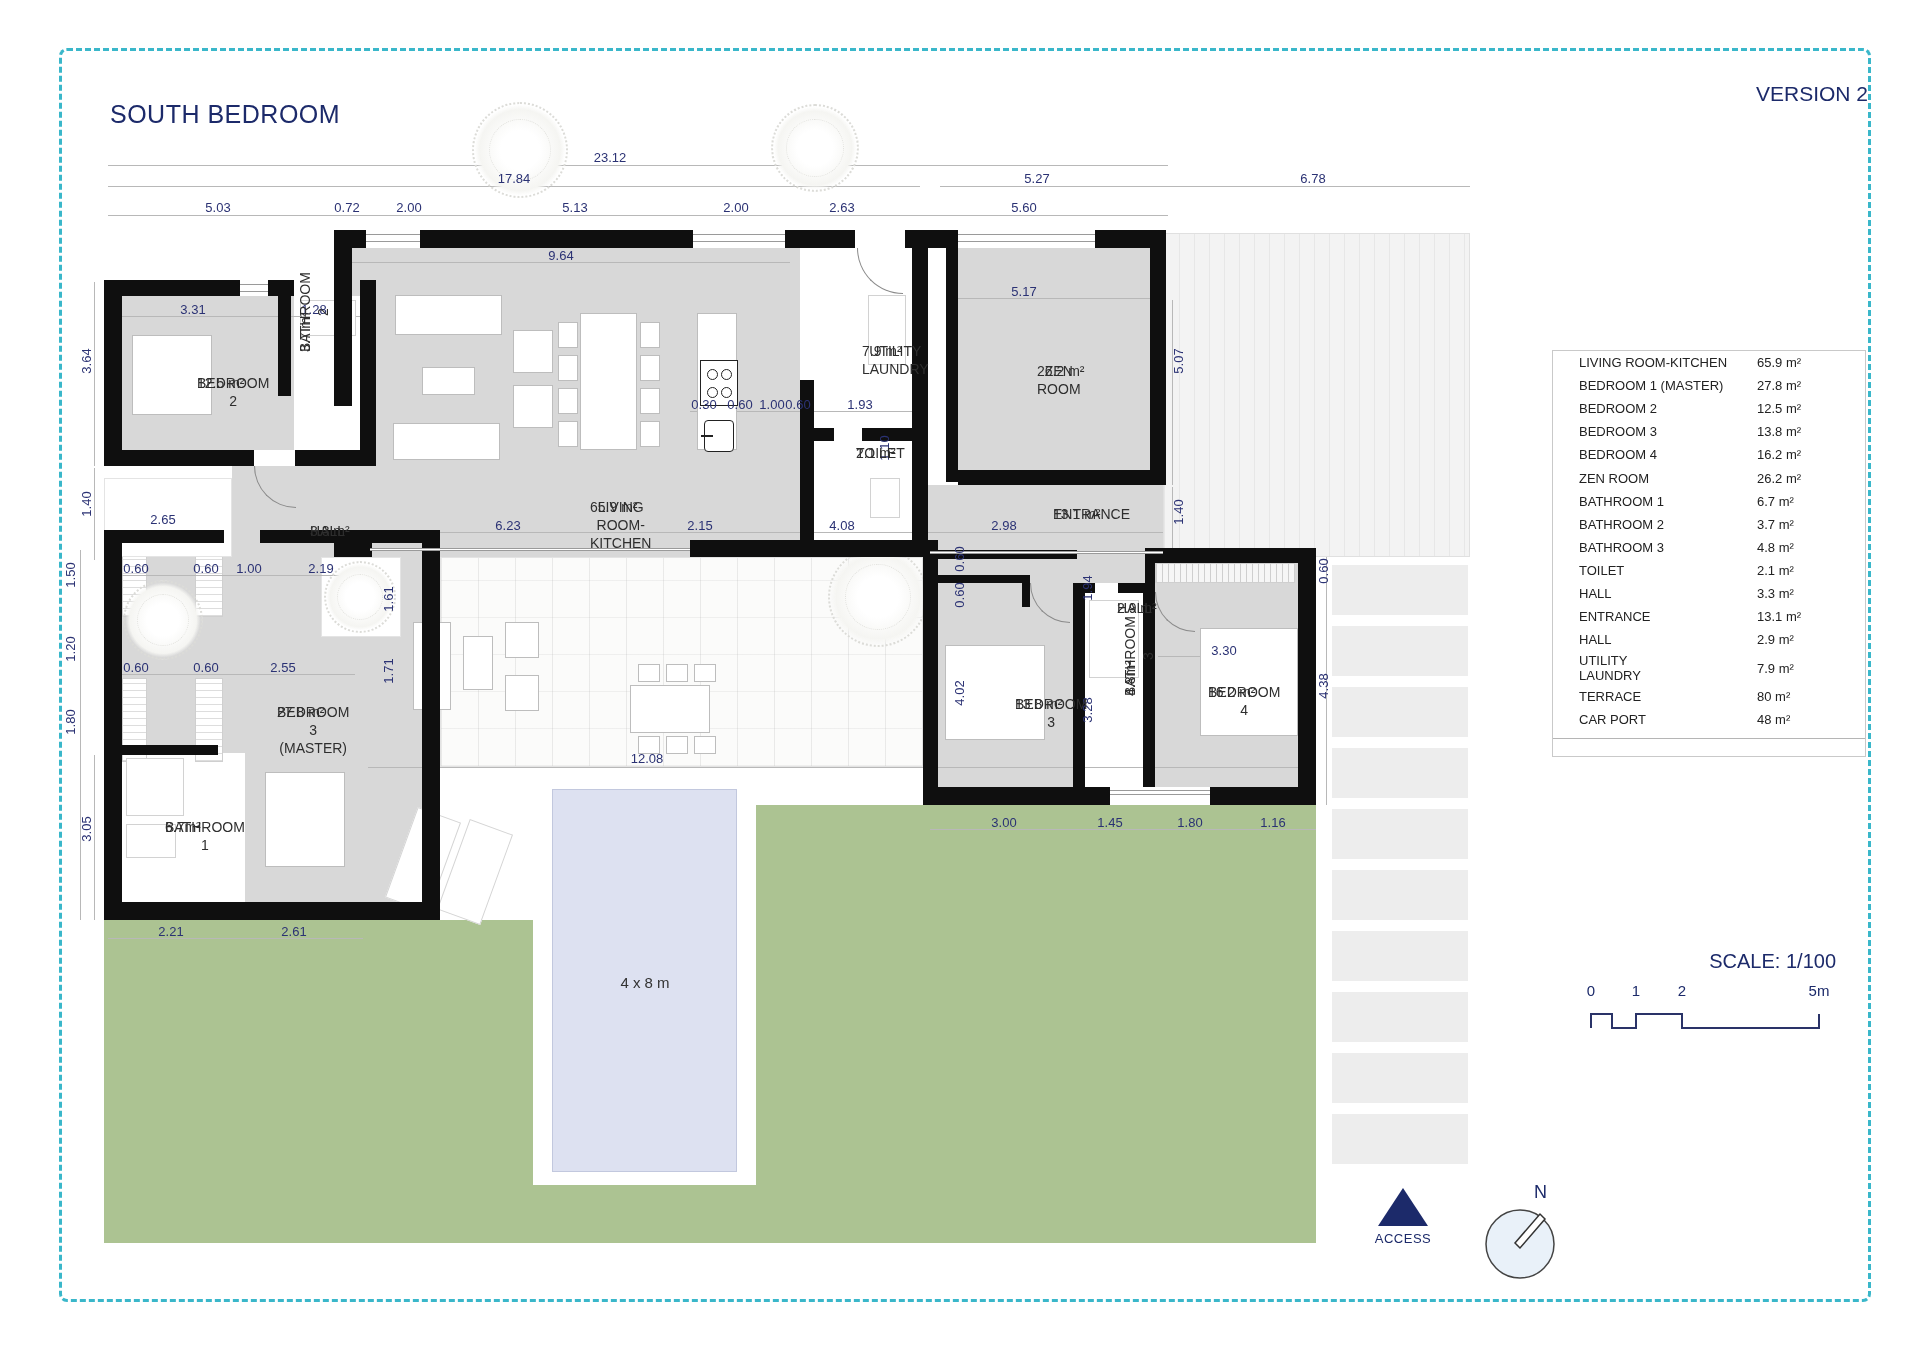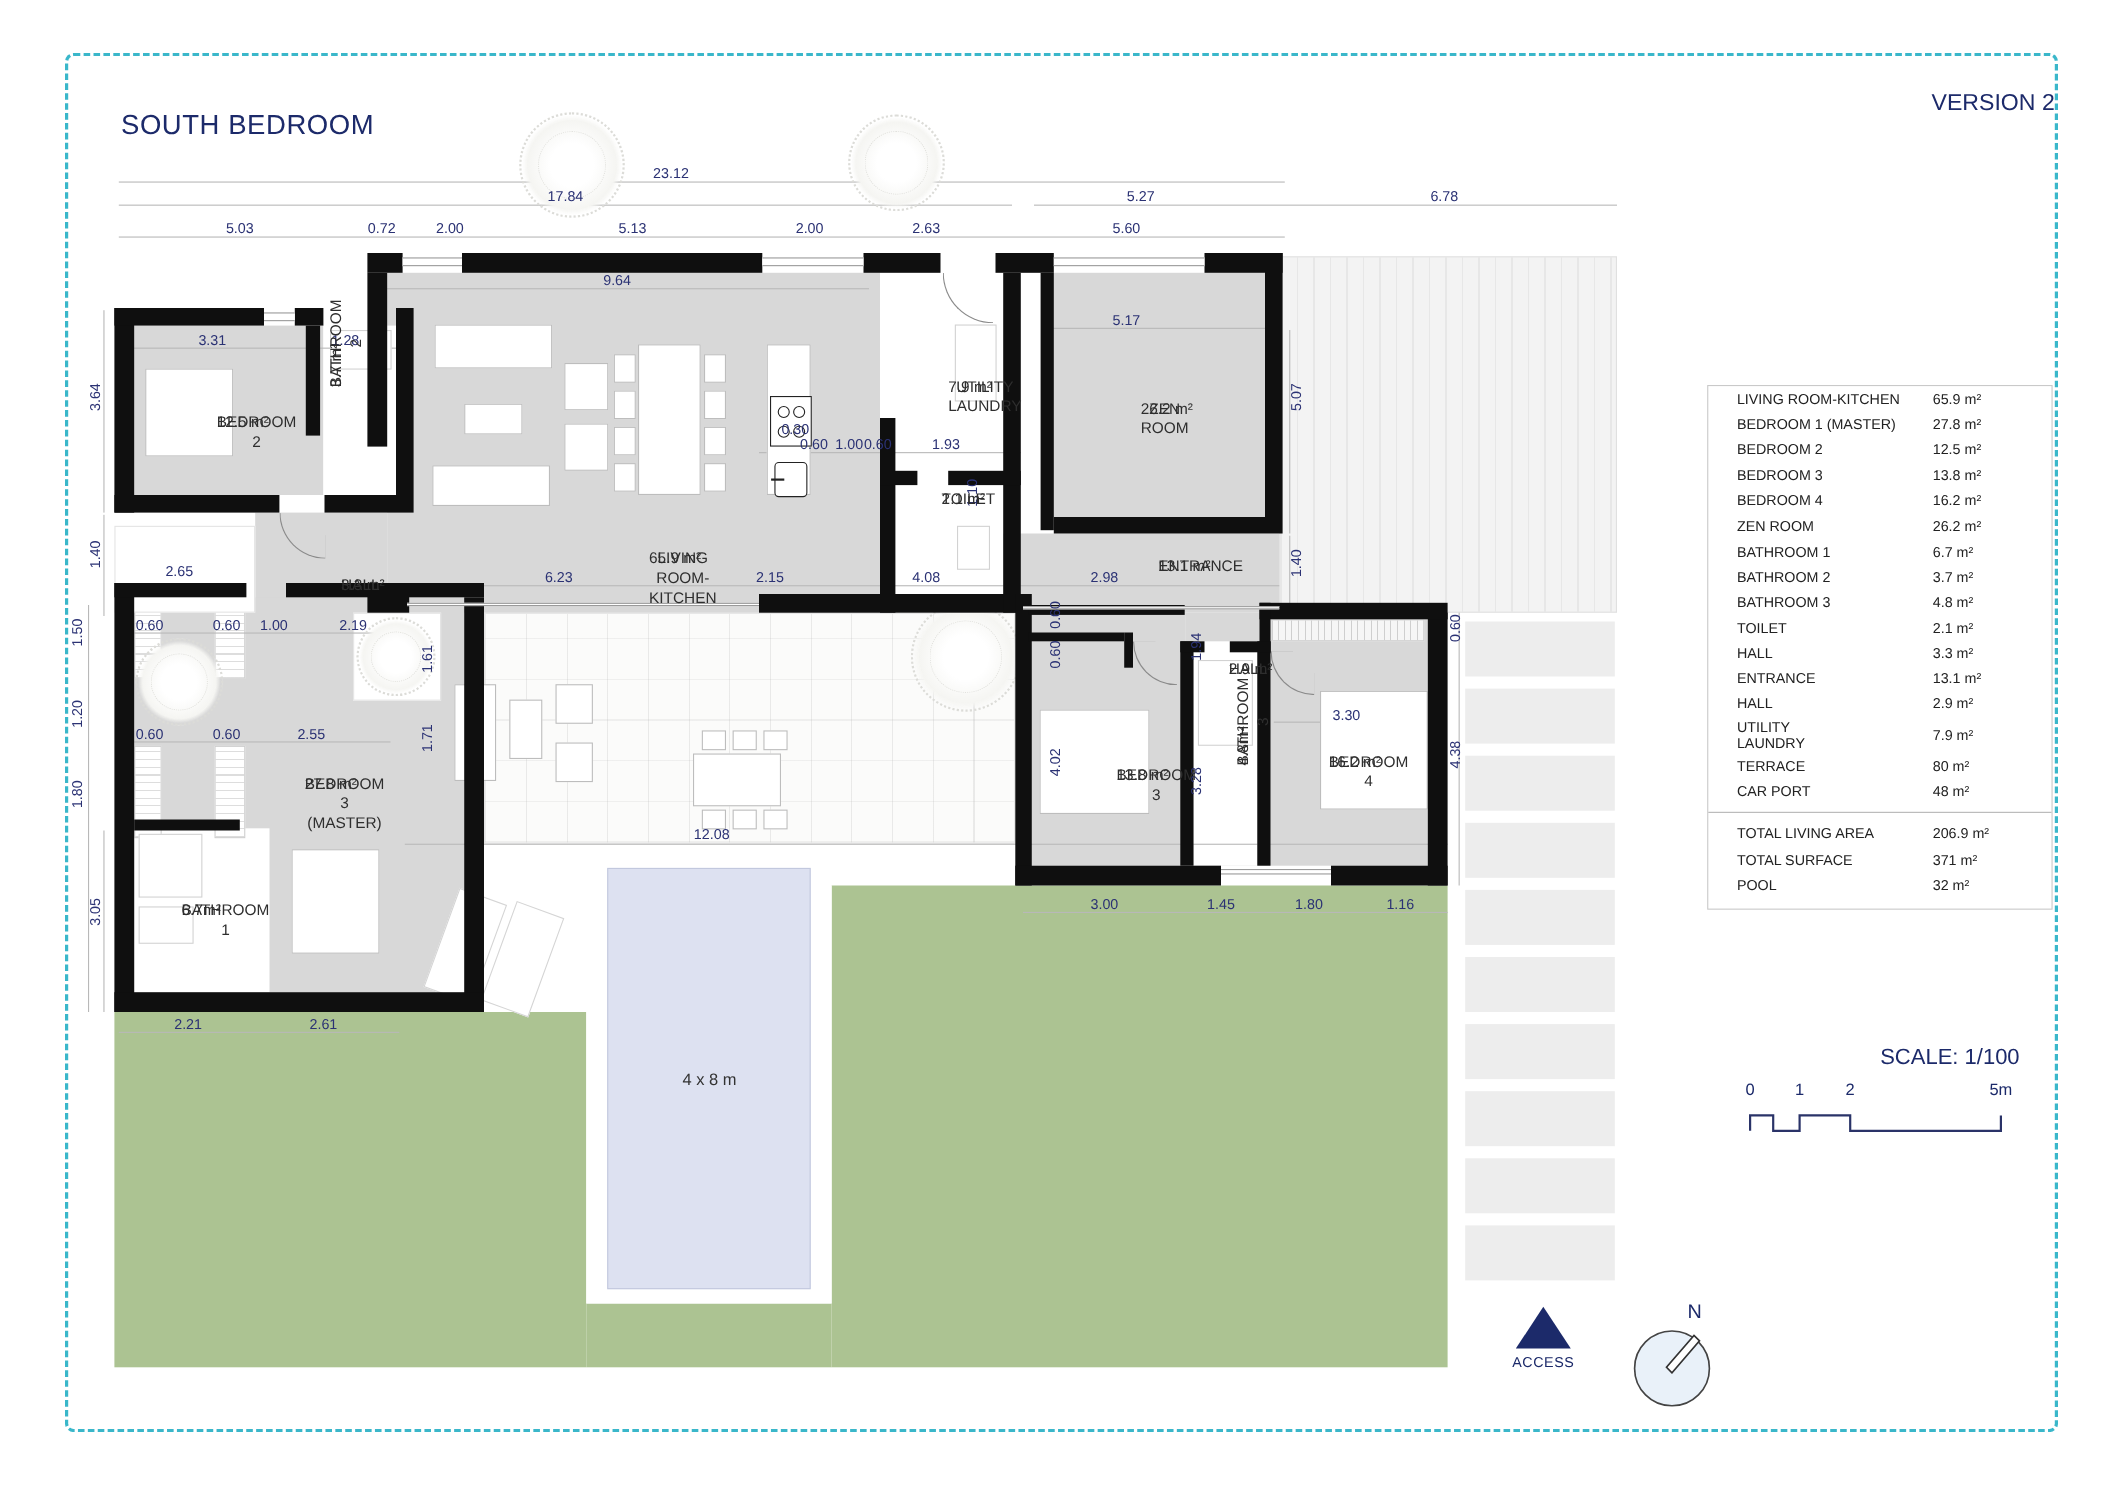--- a/index.html
+++ b/index.html
@@ -274,21 +274,21 @@
       <span class="dim" style="left: 1037px; top: 178px;">5.27</span>
       <span class="dim" style="left: 1313px; top: 178px;">6.78</span>
       <span class="dim" style="left: 561px; top: 255px;">9.64</span>
       <span class="dim" style="left: 1024px; top: 291px;">5.17</span>
       <span class="dim" style="left: 193px; top: 309px;">3.31</span>
       <span class="dim" style="left: 302px; top: 309px; margin-left: 12px;">1.28</span>
       <span class="dim rot" style="left: 1178px; top: 361px;">5.07</span>
       <span class="dim rot" style="left: 86px; top: 361px;">3.64</span>
       <span class="dim rot" style="left: 86px; top: 504px;">1.40</span>
       <span class="dim" style="left: 163px; top: 519px;">2.65</span>
-      <span class="dim" style="left: 704px; top: 390px; margin-left: 19px;">0.30</span>
+      <span class="dim" style="left: 704px; top: 404px;">0.30</span>
       <span class="dim" style="left: 740px; top: 404px;">0.60</span>
       <span class="dim" style="left: 772px; top: 404px;">1.00</span>
       <span class="dim" style="left: 798px; top: 404px;">0.60</span>
       <span class="dim" style="left: 860px; top: 404px;">1.93</span>
       <span class="dim rot" style="left: 884px; top: 448px;">1.10</span>
       <span class="dim" style="left: 508px; top: 525px;">6.23</span>
       <span class="dim" style="left: 700px; top: 525px;">2.15</span>
       <span class="dim" style="left: 842px; top: 525px;">4.08</span>
       <span class="dim" style="left: 1004px; top: 525px;">2.98</span>
       <span class="dim rot" style="left: 1178px; top: 512px;">1.40</span>
@@ -443,34 +443,20 @@
         <div class="srow">
           <span class="lab">TERRACE</span>
           <span>80 m²</span>
         </div>
         <div class="srow">
           <span class="lab">CAR PORT</span>
           <span>48 m²</span>
         </div>
       </div>
     <div class="sdivider"></div>
-    <div>
-        <div class="srow">
-          <span class="lab">TOTAL LIVING AREA</span>
-          <span>206.9 m²</span>
-        </div>
-        <div class="srow">
-          <span class="lab">TOTAL SURFACE</span>
-          <span>371 m²</span>
-        </div>
-        <div class="srow">
-          <span class="lab">POOL</span>
-          <span>32 m²</span>
-        </div>
-      </div>
   </div>
 
   <div class="scale-label">SCALE: 1/100</div>
   <div class="scalebar">
     <svg width="250" height="28" viewBox="0 0 250 28">
       <path d="M1 26 V12 H22 V26 H46 V12 H92 V26 H229 V12" fill="none" stroke="#2a3368" stroke-width="2"></path>
     </svg>
     <span><span class="stick" style="left: 1px;">0</span><span class="stick" style="left: 46px;">1</span><span class="stick" style="left: 92px;">2</span><span class="stick" style="left: 229px;">5m</span></span>
   </div>
 

